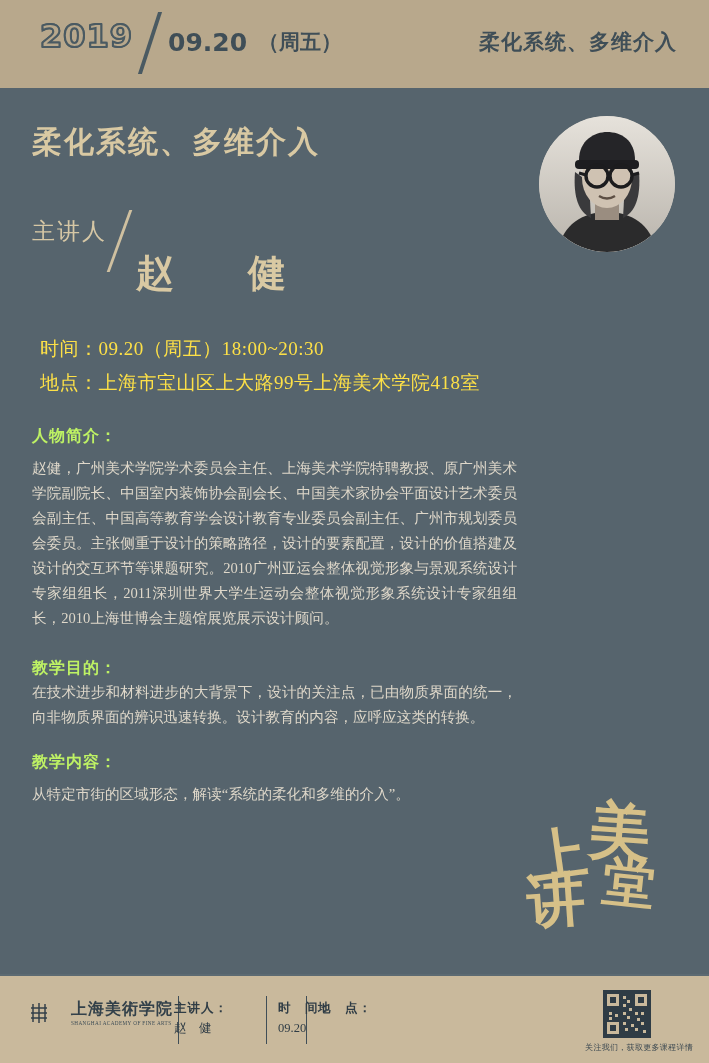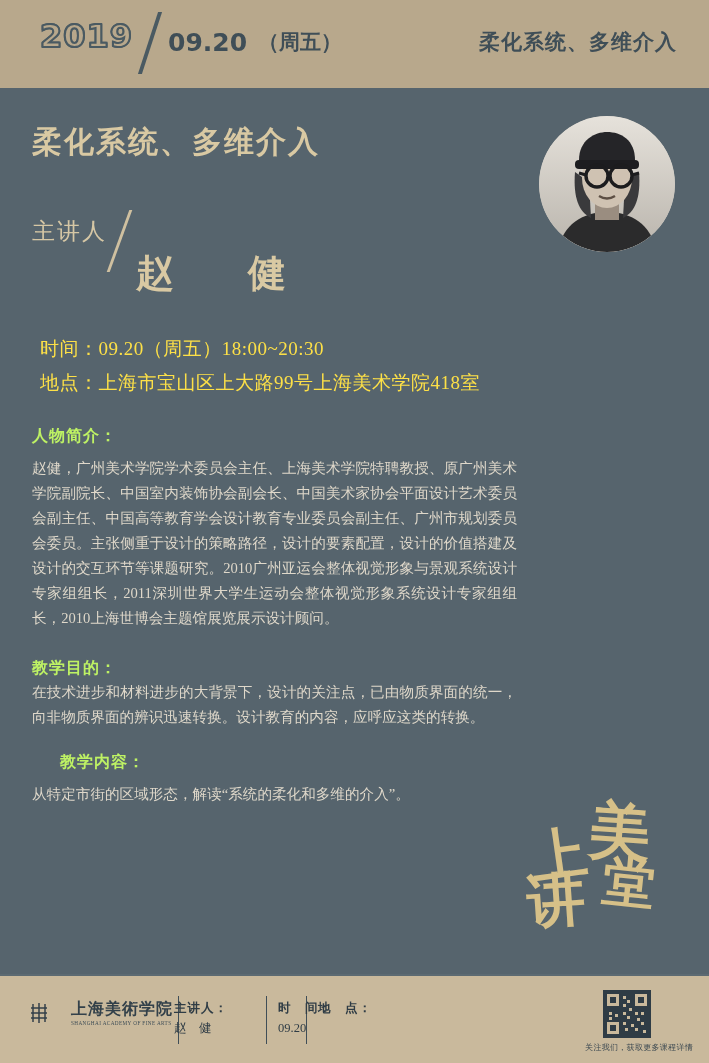--- a/index.html
+++ b/index.html
@@ -150,21 +150,21 @@
     width: 485px;
     font-size: 14.6px;
     line-height: 25px;
     color: #dfd8ca;
     text-align: justify;
   }
   .h-bio   { top: 338px; }
   .p-bio   { top: 368px; }
   .h-aim   { top: 562px; margin-top: 8px; }
   .p-aim   { top: 592px; }
-  .h-con   { top: 664px; margin-left: 28px; }
+  .h-con   { top: 664px; }
   .p-con   { top: 694px; }
 
   
   .seal {
     position: absolute;
     right: 32px; bottom: 52px;
     width: 150px; height: 130px;
     color: #d6c088;
     font-weight: bold;
     font-family: "Liberation Serif", serif;

